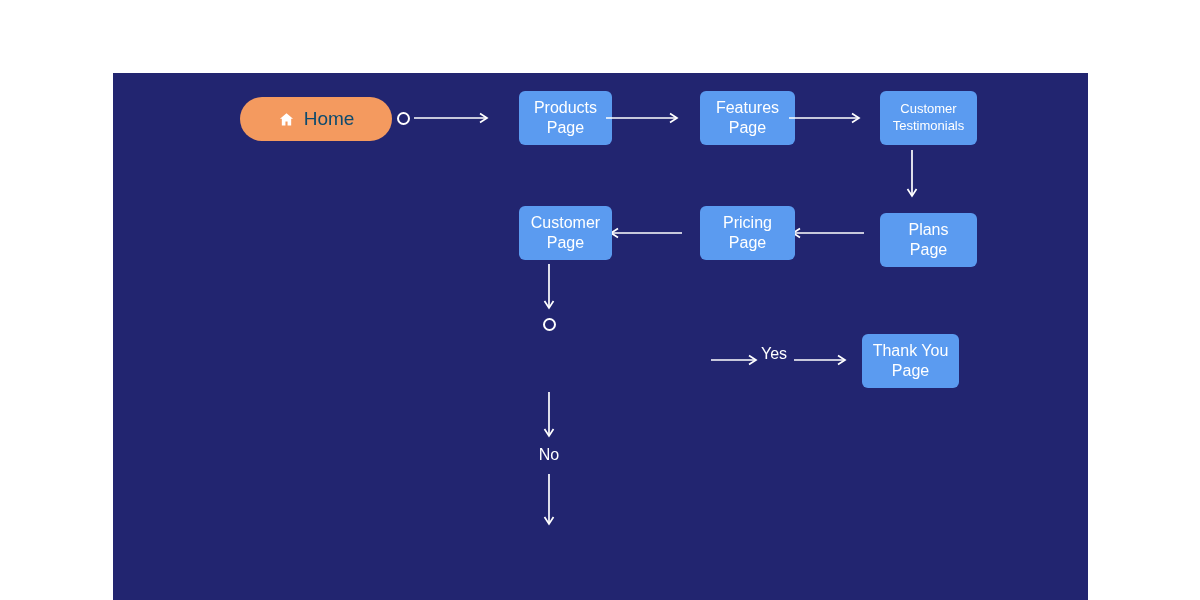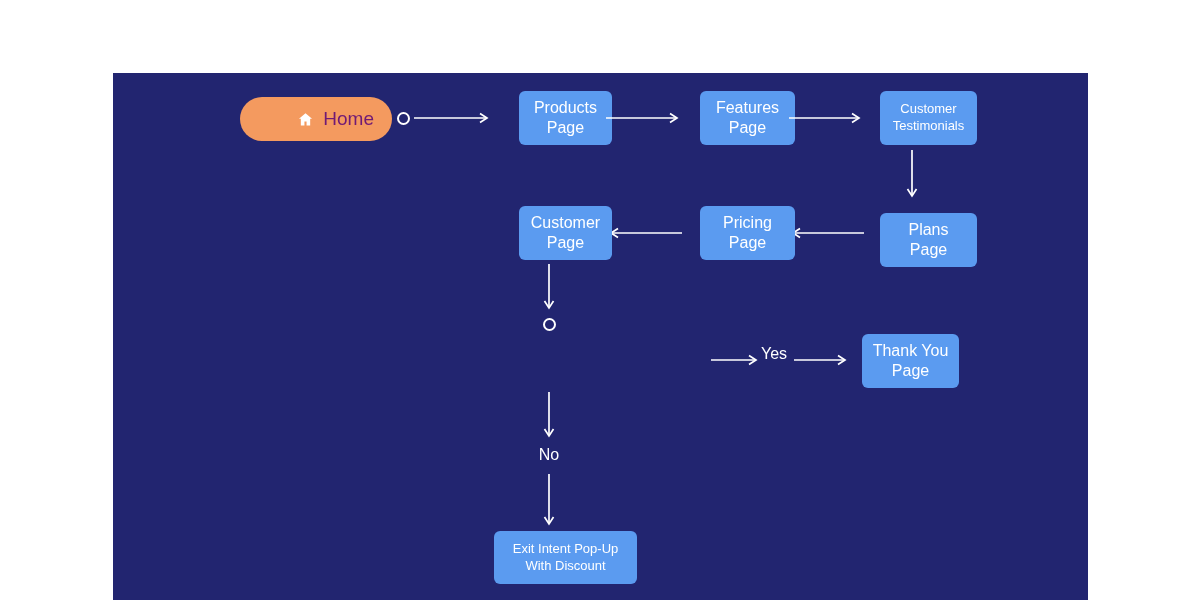--- a/index.html
+++ b/index.html
@@ -43,23 +43,23 @@
     line-height: 1.28;
     padding: 4px 6px;
     margin-left: 16px;
   }
   .node.small { font-size: 13px; }
 
   .pill {
     position: absolute;
     display: flex;
     align-items: center;
-    justify-content: flex-end;
+    justify-content: center;
     gap: 9px;
-    color: #701a75;
+    color: #0c4a6e;
     border-radius: 999px;
     font-size: 19px;
     padding: 0 18px;
   }
   .pill.home { background: #F49A5F; }
   .pill.decision { background: #17D0A0; }
 
   .ico { display: inline-flex; align-items: center; justify-content: center; }
   .ico svg { display: block; }
 
@@ -227,21 +227,15 @@
 
     <div class="edge-label" style="left:415px; top:373px; width:42px;">No</div>
 
     <div class="edge" style="left:430px; top:401px;">
       <svg width="12" height="56" viewBox="0 0 12 56">
         <line x1="6" y1="0" x2="6" y2="49" stroke="#ffffff" stroke-width="1.7"></line>
         <polyline points="1.5,43 6,50 10.5,43" fill="none" stroke="#ffffff" stroke-width="1.7"></polyline>
       </svg>
     </div>
 
-    <div class="node small" style="left:365px; top:458px; width:143px; height:53px;">
-      <span>
-        <span>Exit Intent Pop-Up</span><br>
-        <span>With Discount</span>
-      </span>
-    </div>
 
   </div>
 </div>
 
 </body></html>

